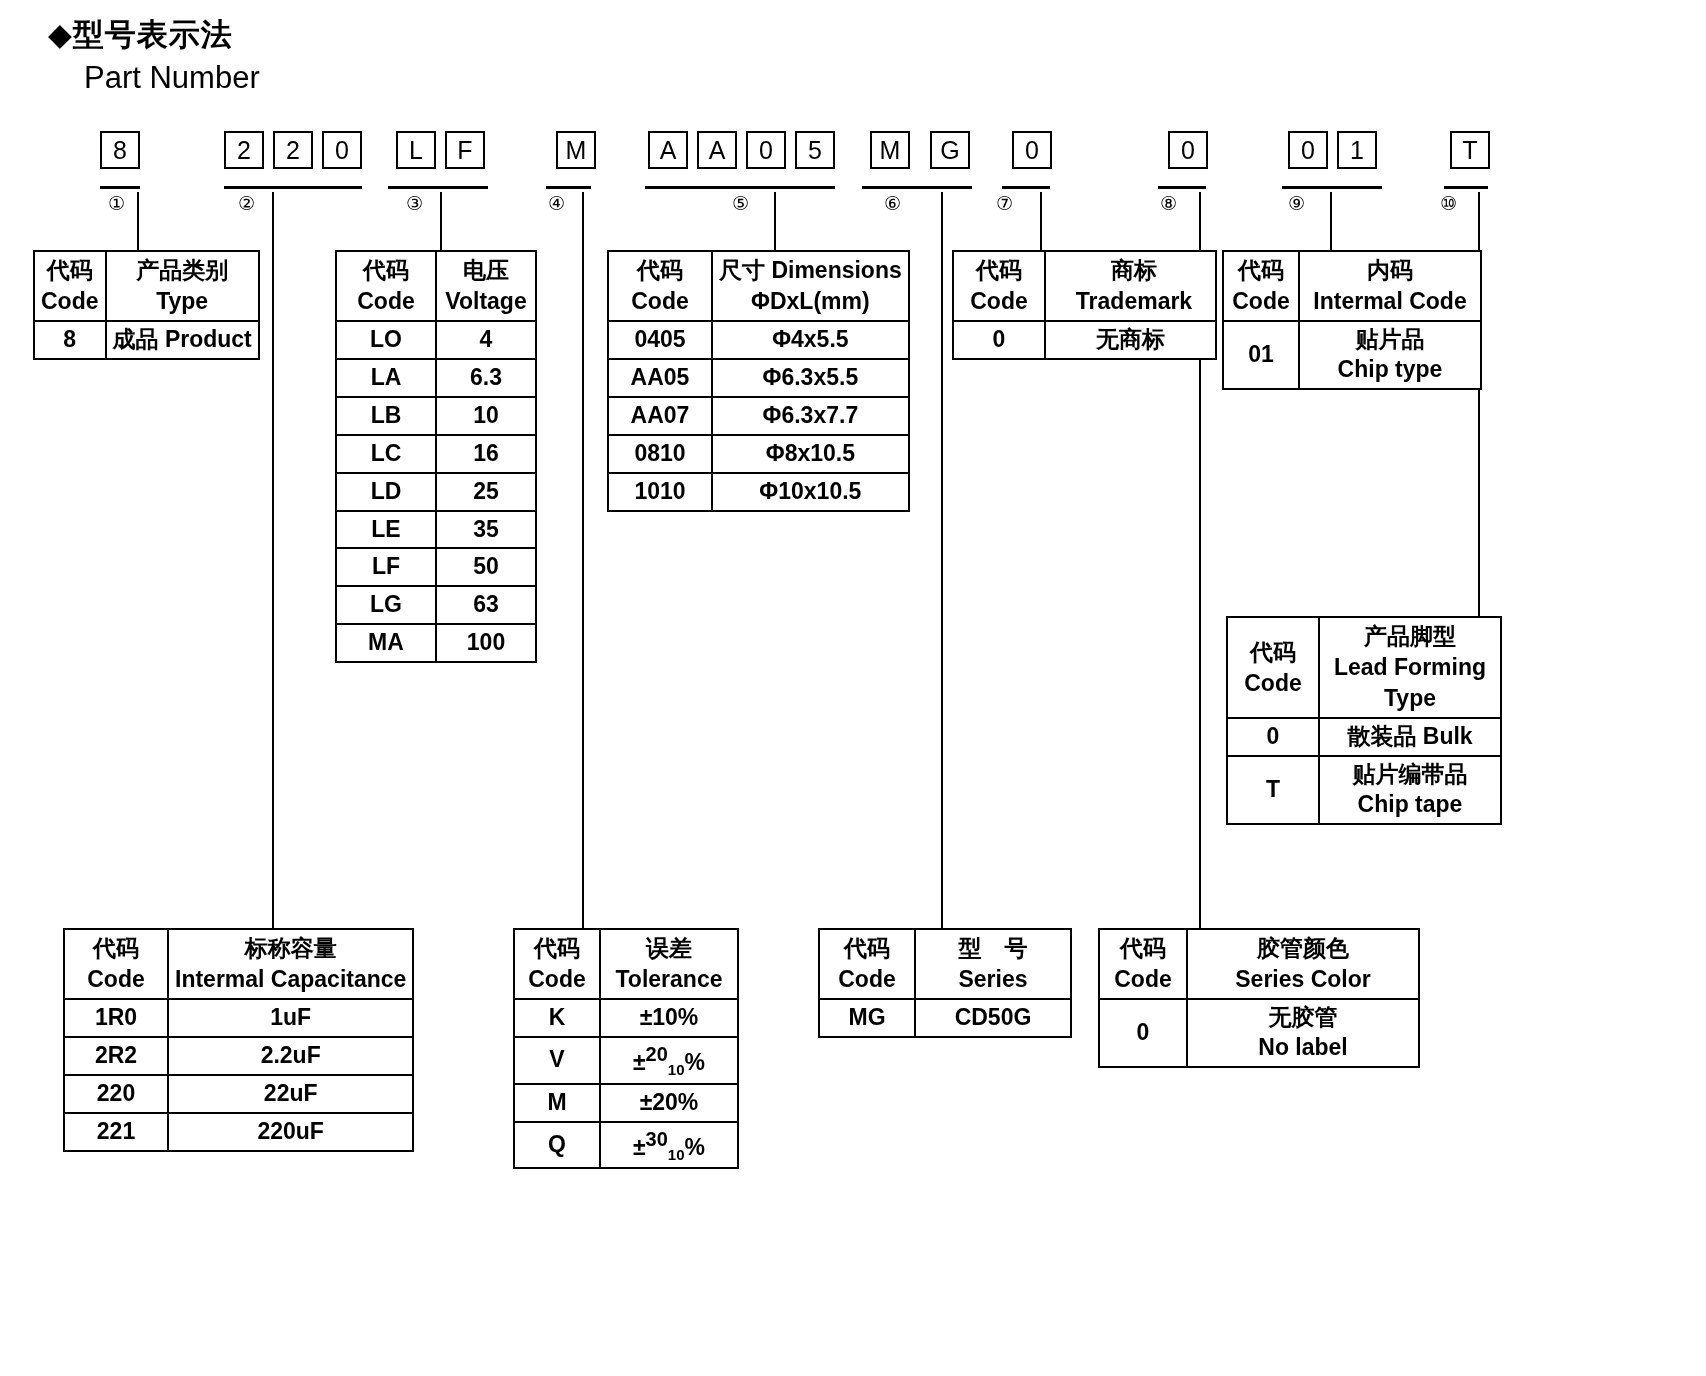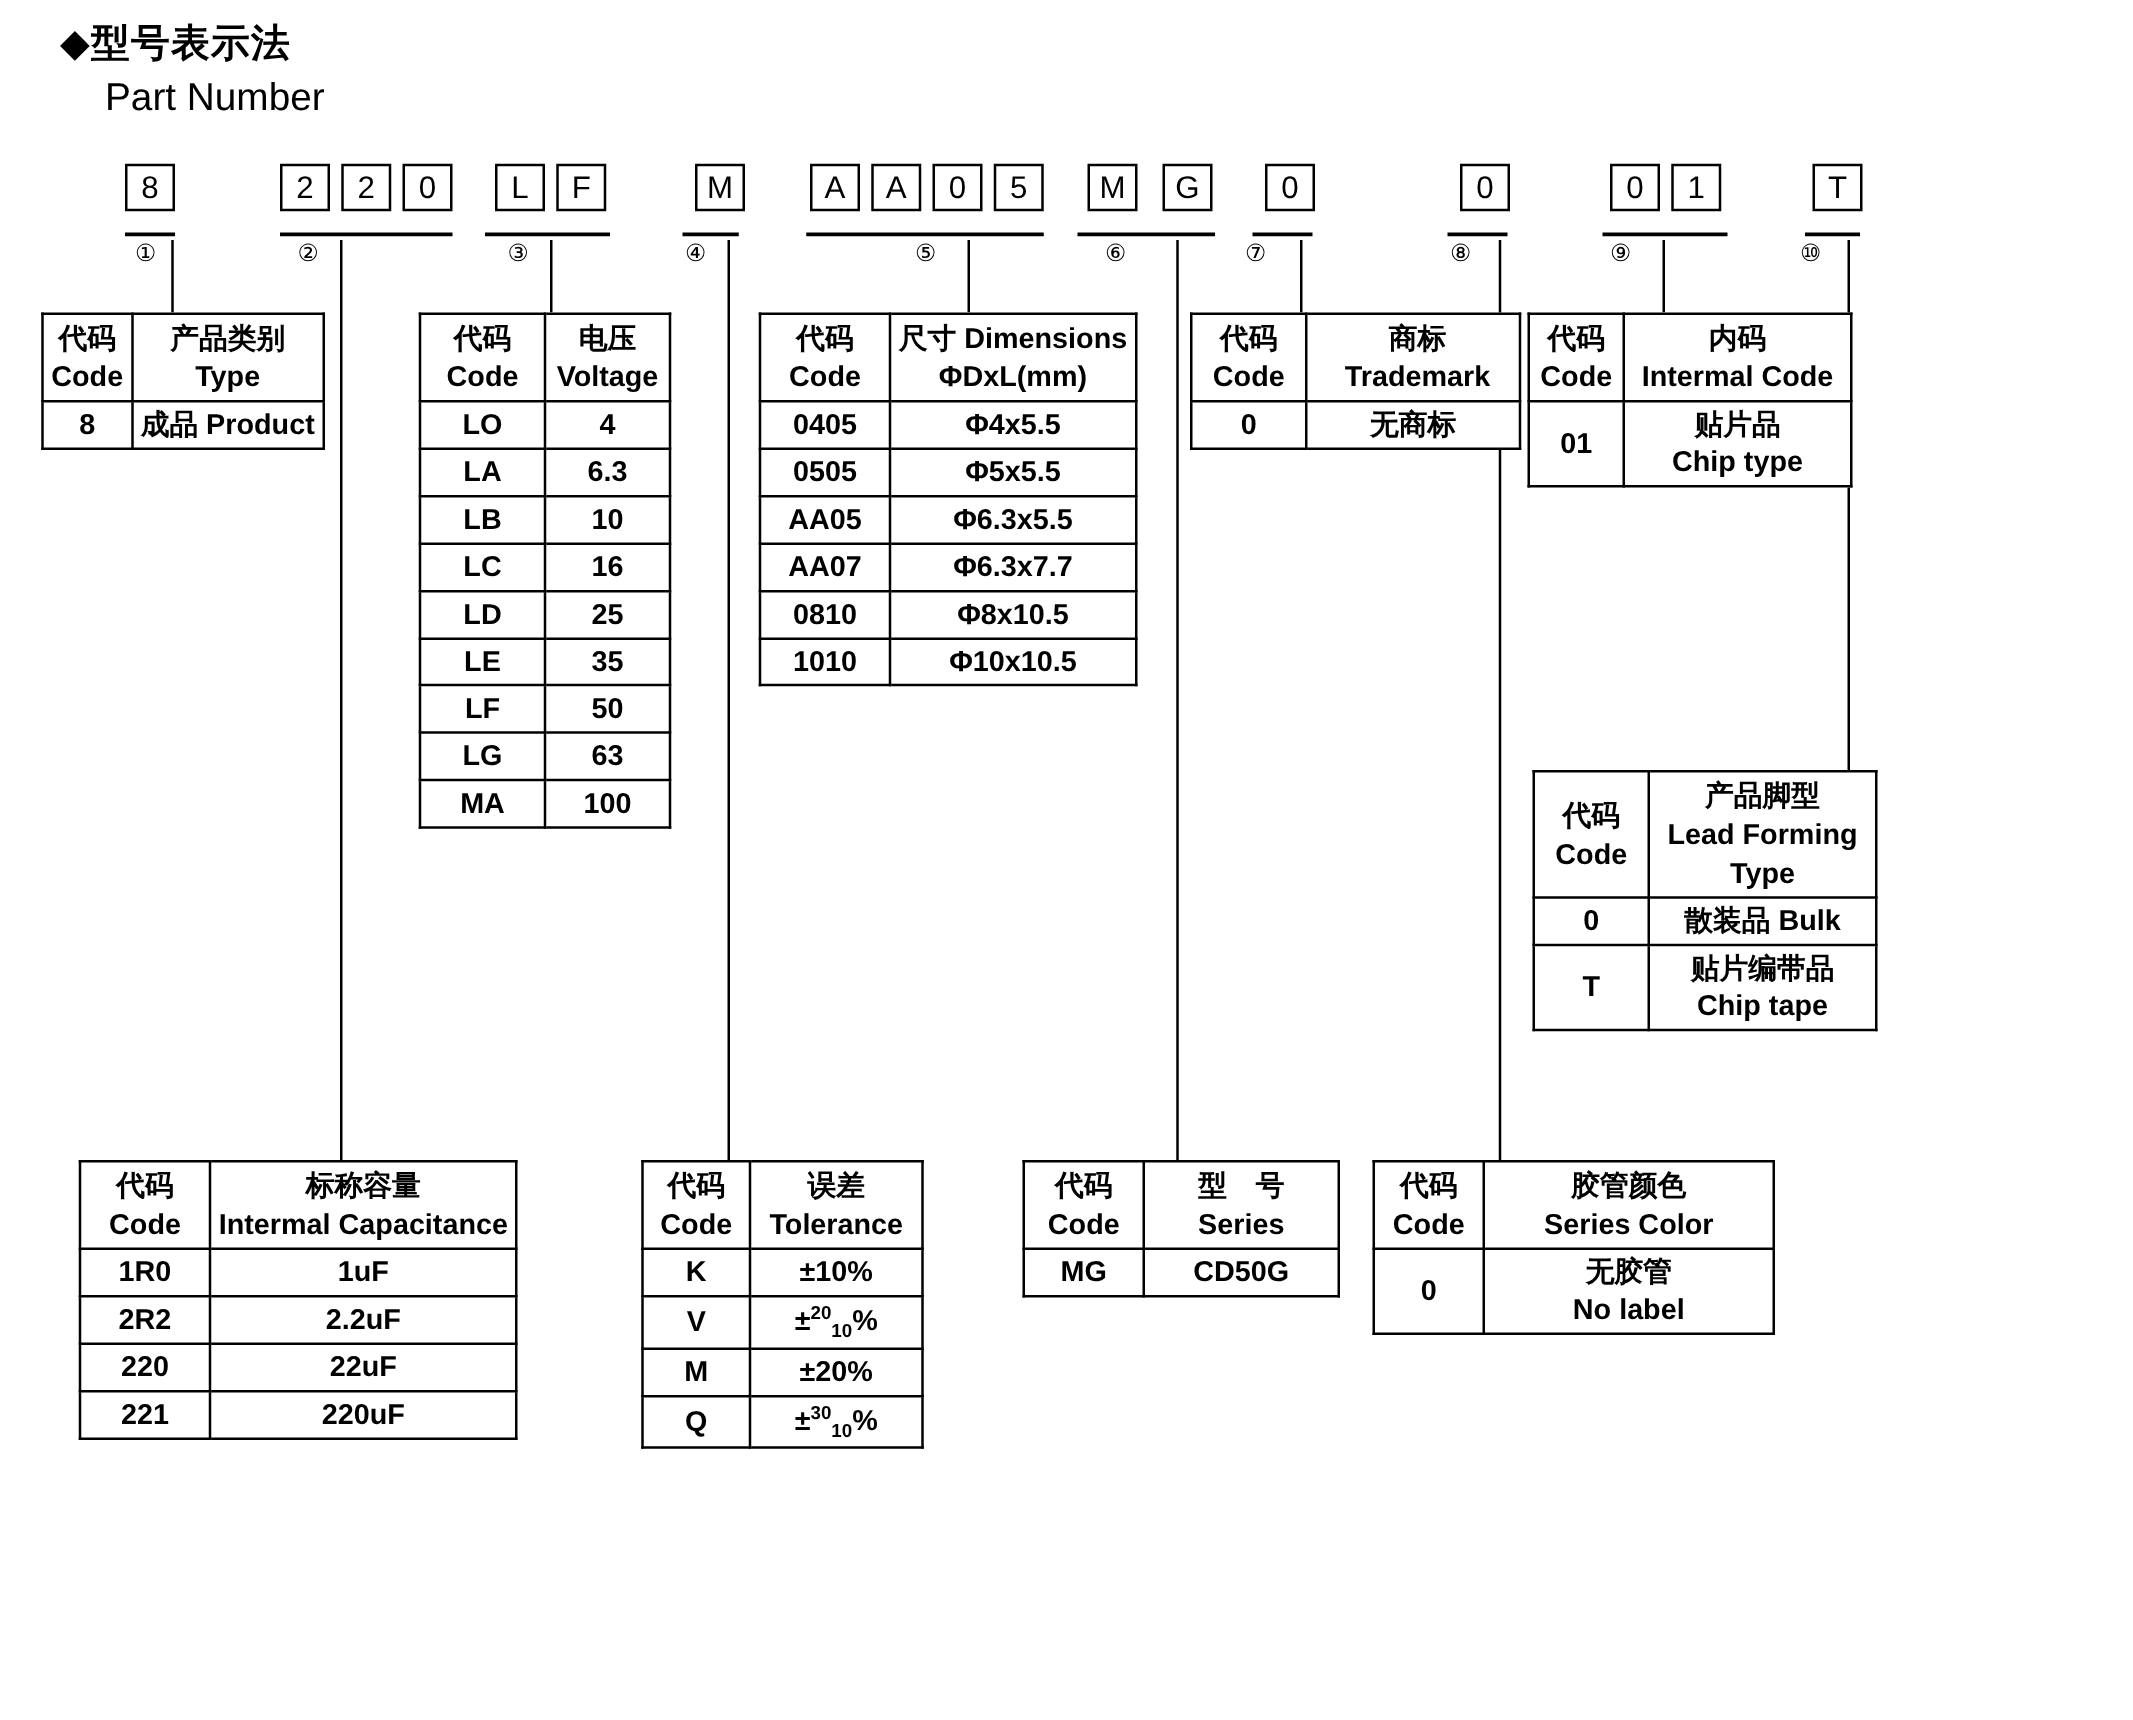--- a/index.html
+++ b/index.html
@@ -42,21 +42,21 @@
   }
   table.t td{
     border:2px solid #000;
     text-align:center;
     font-size:23px;
     padding:3px 6px;
     line-height:1.30;
     white-space:nowrap;
   }
   table.t td.hd{line-height:1.35;}
-  .sup{font-size:15px;vertical-align:super;}
+  .sup{font-size:20px;vertical-align:super;}
   .sub{font-size:15px;vertical-align:sub;}
   .two-line{display:block;}
 </style>
 </head>
 <body>
 
 <div class="root">
 
   <div class="hdr hdr-cn"><span>◆</span><span>型号表示法</span></div>
   <div class="hdr hdr-en">Part Number</div>
@@ -201,24 +201,20 @@
       <td class="hd" style="width:176px;">
         <span class="two-line">尺寸 Dimensions</span>
         <span class="two-line">ΦDxL(mm)</span>
       </td>
     </tr>
     <tr>
           <td>0405</td>
           <td>Φ4x5.5</td>
         </tr>
     <tr>
-          <td>0505</td>
-          <td>Φ5x5.5</td>
-        </tr>
-    <tr>
           <td>AA05</td>
           <td>Φ6.3x5.5</td>
         </tr>
     <tr>
           <td>AA07</td>
           <td>Φ6.3x7.7</td>
         </tr>
     <tr>
           <td>0810</td>
           <td>Φ8x10.5</td>

